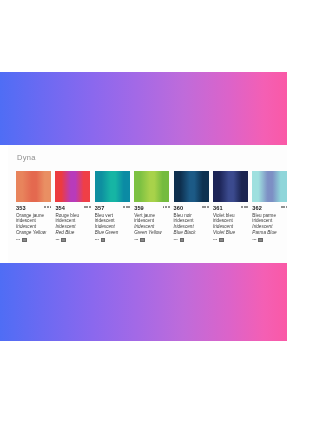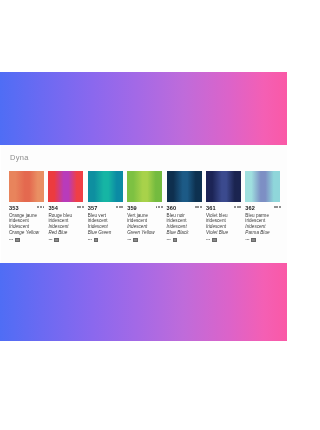--- a/index.html
+++ b/index.html
@@ -41,21 +41,21 @@
     height: 73px;
   }
   .band-bottom {
     top: 263px;
     height: 78px;
   }
 
   
   .panel {
     position: absolute;
-    left: 1px;
+    left: 8px;
     top: 145px;
     width: 287px;
     height: 142px;
     background: #fdfdfd;
     box-sizing: border-box;
   }
 
   .series-title {
     position: absolute;
     left: 9px;

